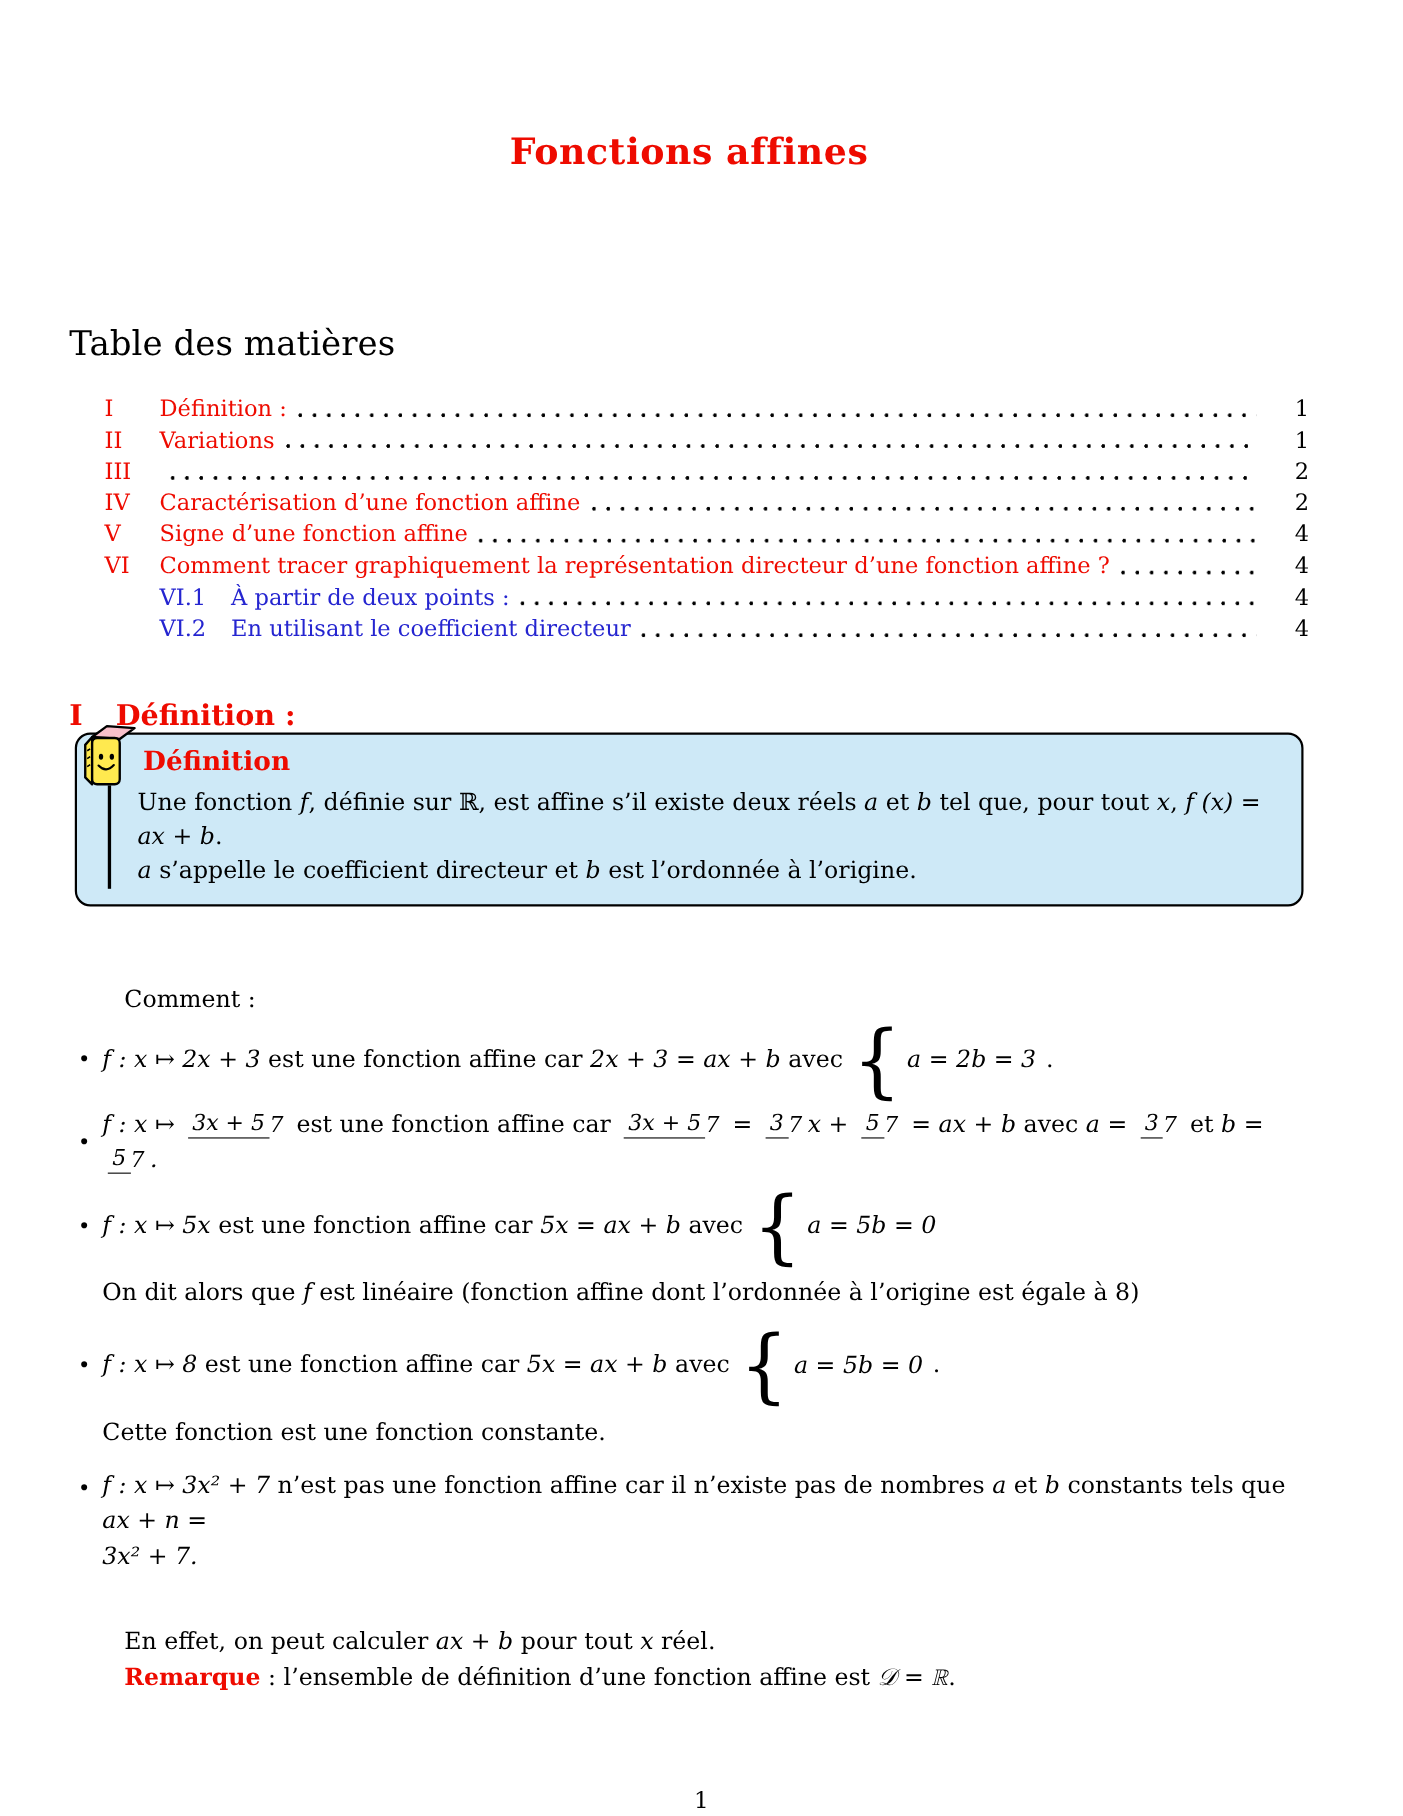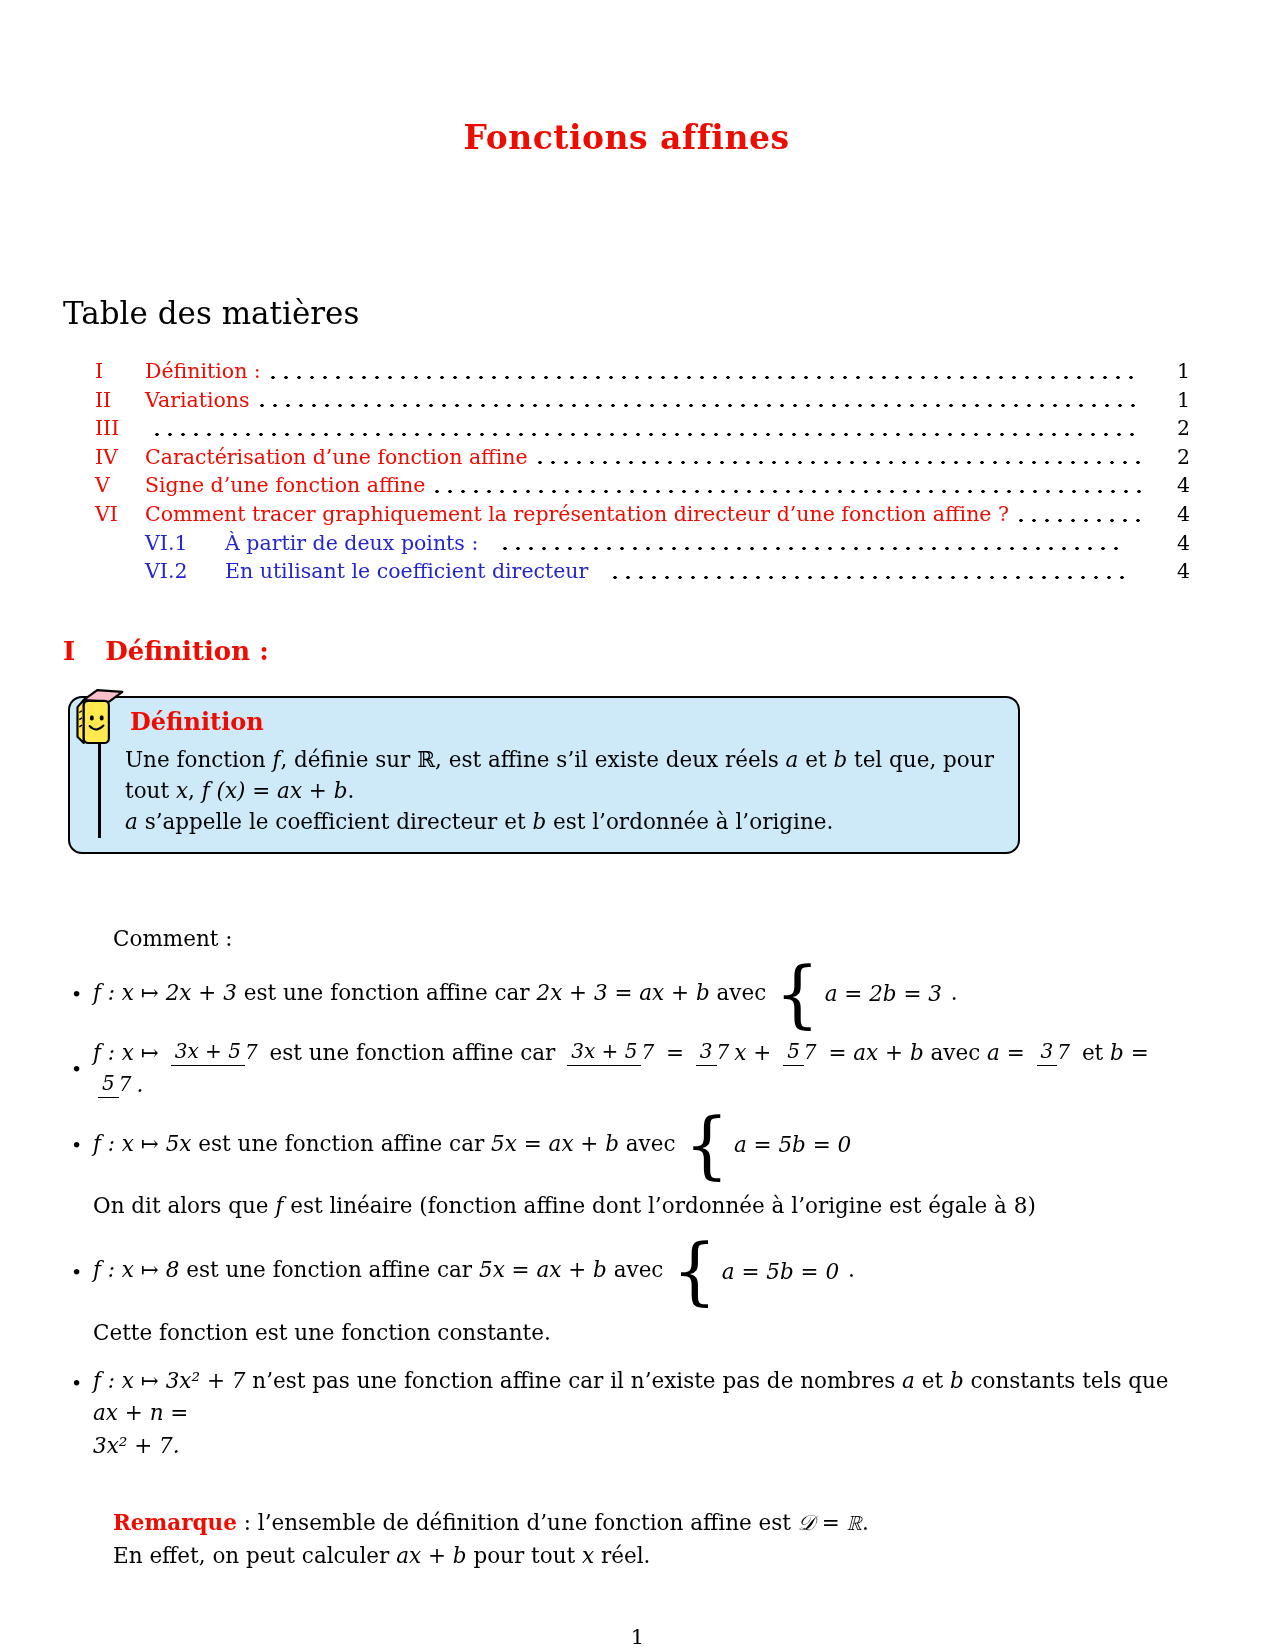--- a/index.html
+++ b/index.html
@@ -23,43 +23,43 @@
     margin-top:138px;font-size:31px;font-weight:normal;color:#000;
   }
   .toc-list{margin-top:26px;}
   .toc-row{
     display:flex;align-items:baseline;
     font-size:20.5px;line-height:28.6px;height:28.6px;
     margin-left:32px;cursor:pointer;
   }
   .toc-row .toc-num{flex:0 0 50px;color:var(--red,#ee0b00);}
   .toc-row .toc-label{color:var(--red,#ee0b00);white-space:nowrap;}
-  .toc-row.lvl2{margin-left:82px;gap:15px;}
+  .toc-row.lvl2{margin-left:82px;}
   .toc-row.lvl2 .toc-num{flex:0 0 65px;color:var(--blue,#2525d0);}
   .toc-row.lvl2 .toc-label{color:var(--blue,#2525d0);}
   .toc-leader{
     flex:1;height:5px;align-self:flex-end;margin:0 14px 6px 10px;
     background-image:radial-gradient(circle at 2px 2.5px,#000 1.5px,transparent 1.9px);
     background-size:13px 5px;background-repeat:repeat-x;
   }
   .toc-page{flex:0 0 34px;text-align:right;color:#000;}
 
   
   .section-heading{
     margin-top:50px;display:flex;gap:30px;
     font-size:26px;font-weight:bold;color:var(--red,#ee0b00);
   }
 
   
   .def-box{
-    position:relative;margin-top:30px;margin-left:5px;margin-right:-80px;
+    position:relative;margin-left:5px;margin-right:-80px;
     background:var(--box-bg,#cee9f7);
     border:2.5px solid #000;border-radius:14px;
     padding:8px 20px 14px 28px;min-height:96px;
-    box-sizing:border-box;width:952px;
+    box-sizing:border-box;width:1117px;
   }
   .book-icon{position:absolute;left:3px;top:-13px;width:52px;height:64px;}
   .def-title{
     margin-left:32px;font-size:24px;font-weight:bold;color:var(--red,#ee0b00);
     line-height:1.35;
   }
   .def-body{
     margin-top:6px;margin-left:0px;
     border-left:3.5px solid #000;padding-left:24px;
     font-size:21.5px;line-height:1.45;
@@ -233,20 +233,20 @@
             <span class="brace-rows">
               <span class="brace-row">a = 5</span>
               <span class="brace-row">b = 0</span>
             </span>
           </span><span class="seg-text"> .</span></div>
         <div class="ex-block plain"><span class="seg-text">Cette fonction est une fonction constante.</span></div>
         <div class="ex-block b-top"><span class="bullet">•</span><span class="seg-math">f : x ↦ 3x² + 7</span><span class="seg-text"> n’est pas une fonction affine car il n’existe pas de nombres </span><span class="seg-math">a</span><span class="seg-text"> et </span><span class="seg-math">b</span><span class="seg-text"> constants tels que </span><span class="seg-math">ax + n =</span><br><span class="seg-math">3x² + 7.</span></div>
       </div>
 
     <div class="remark">
+        <div><span class="seg-text">En effet, on peut calculer </span><span class="seg-math">ax + b</span><span class="seg-text"> pour tout </span><span class="seg-math">x</span><span class="seg-text"> réel.</span></div>
         <div><span class="seg-label">Remarque</span><span class="seg-text"> : l’ensemble de définition d’une fonction affine est </span><span class="seg-math">𝒟 = ℝ</span><span class="seg-text">.</span></div>
-        <div><span class="seg-text">En effet, on peut calculer </span><span class="seg-math">ax + b</span><span class="seg-text"> pour tout </span><span class="seg-math">x</span><span class="seg-text"> réel.</span></div>
       </div>
 
   </div>
 
   <div class="footer">1</div>
 </div>
 
 </body></html>

